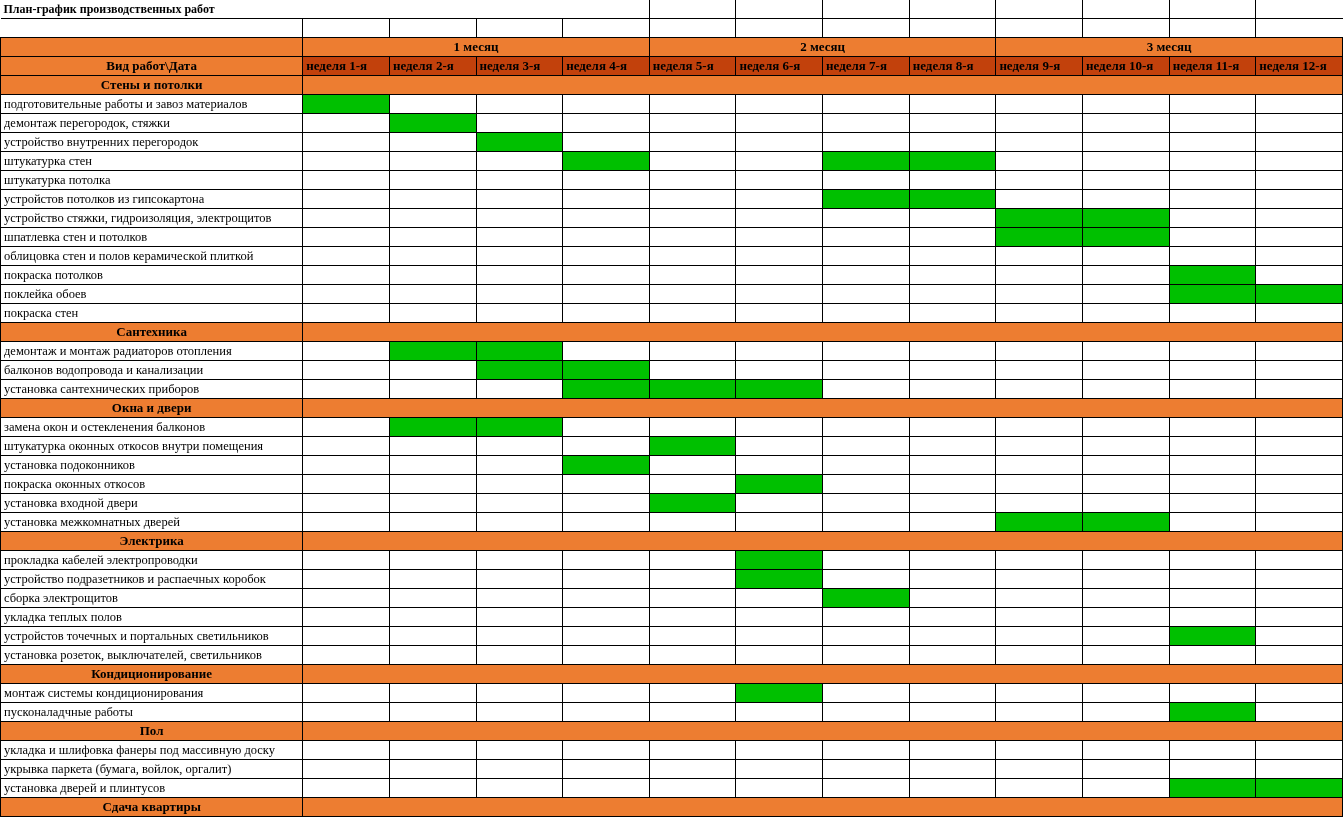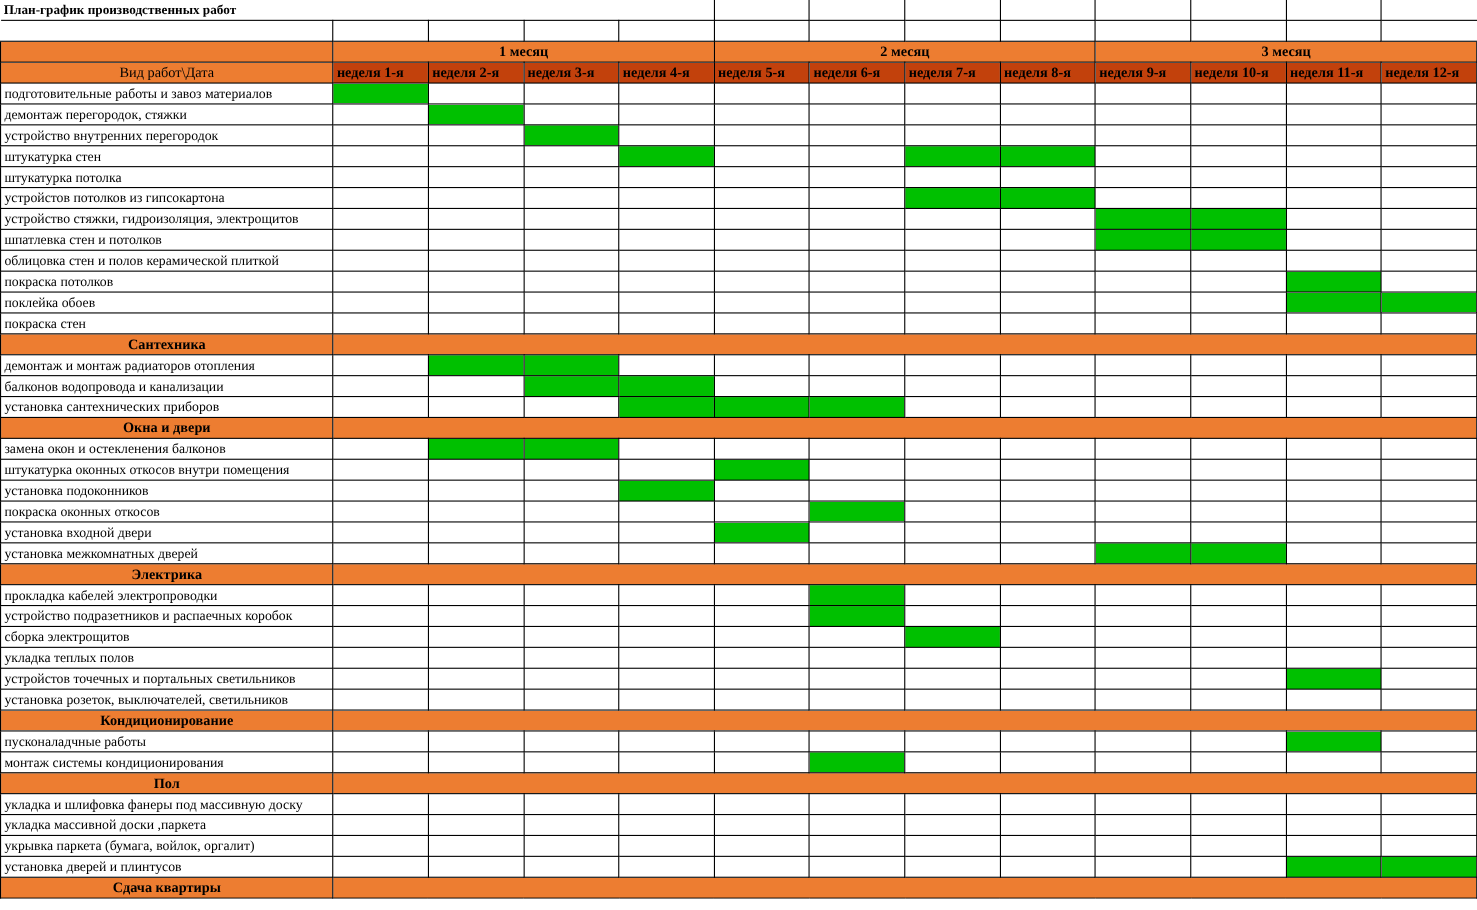--- a/index.html
+++ b/index.html
@@ -62,21 +62,21 @@
     width: 300px;
   }
   .col-week {
     width: 86px;
   }
   .task-label {
     text-align: left;
     font-size: 12.5px;
   }
   .center-bold {
-    font-weight: normal;
+    font-weight: bold;
     text-align: center;
   }
 </style>
 </head>
 <body>
 
 <table>
   <colgroup>
     <col class="col-label">
     <col class="col-week">
@@ -134,20 +134,24 @@
         <td class="week-header">неделя 5-я</td>
         <td class="week-header">неделя 6-я</td>
         <td class="week-header">неделя 7-я</td>
         <td class="week-header">неделя 8-я</td>
         <td class="week-header">неделя 9-я</td>
         <td class="week-header">неделя 10-я</td>
         <td class="week-header">неделя 11-я</td>
         <td class="week-header">неделя 12-я</td>
       </tr>
       <tr>
+        <td class="section-header">Стены и потолки</td>
+        <td class="orange" colspan="12"></td>
+      </tr>
+      <tr>
         <td class="task-label">подготовительные работы и завоз материалов</td>
         <td class="green"></td>
         <td></td>
         <td></td>
         <td></td>
         <td></td>
         <td></td>
         <td></td>
         <td></td>
         <td></td>
@@ -555,70 +559,55 @@
         <td></td>
         <td></td>
         <td></td>
         <td></td>
       </tr>
       <tr>
         <td class="section-header">Кондиционирование</td>
         <td class="orange" colspan="12"></td>
       </tr>
       <tr>
+        <td class="task-label">монтаж системы кондиционирования</td>
+        <td></td>
+        <td></td>
+        <td></td>
+        <td></td>
+        <td></td>
+        <td class="green"></td>
+        <td></td>
+        <td></td>
+        <td></td>
+        <td></td>
+        <td></td>
+        <td></td>
+      </tr>
+      <tr>
         <td class="task-label">пусконаладчные работы</td>
         <td></td>
         <td></td>
         <td></td>
         <td></td>
         <td></td>
         <td></td>
         <td></td>
         <td></td>
         <td></td>
         <td></td>
         <td class="green"></td>
-        <td></td>
-      </tr>
-      <tr>
-        <td class="task-label">монтаж системы кондиционирования</td>
-        <td></td>
-        <td></td>
-        <td></td>
-        <td></td>
-        <td></td>
-        <td class="green"></td>
-        <td></td>
-        <td></td>
-        <td></td>
-        <td></td>
-        <td></td>
         <td></td>
       </tr>
       <tr>
         <td class="section-header">Пол</td>
         <td class="orange" colspan="12"></td>
       </tr>
       <tr>
         <td class="task-label">укладка и шлифовка фанеры под массивную доску</td>
-        <td></td>
-        <td></td>
-        <td></td>
-        <td></td>
-        <td></td>
-        <td></td>
-        <td></td>
-        <td></td>
-        <td></td>
-        <td></td>
-        <td></td>
-        <td></td>
-      </tr>
-      <tr>
-        <td class="task-label">укладка массивной доски ,паркета</td>
         <td></td>
         <td></td>
         <td></td>
         <td></td>
         <td></td>
         <td></td>
         <td></td>
         <td></td>
         <td></td>
         <td></td>

